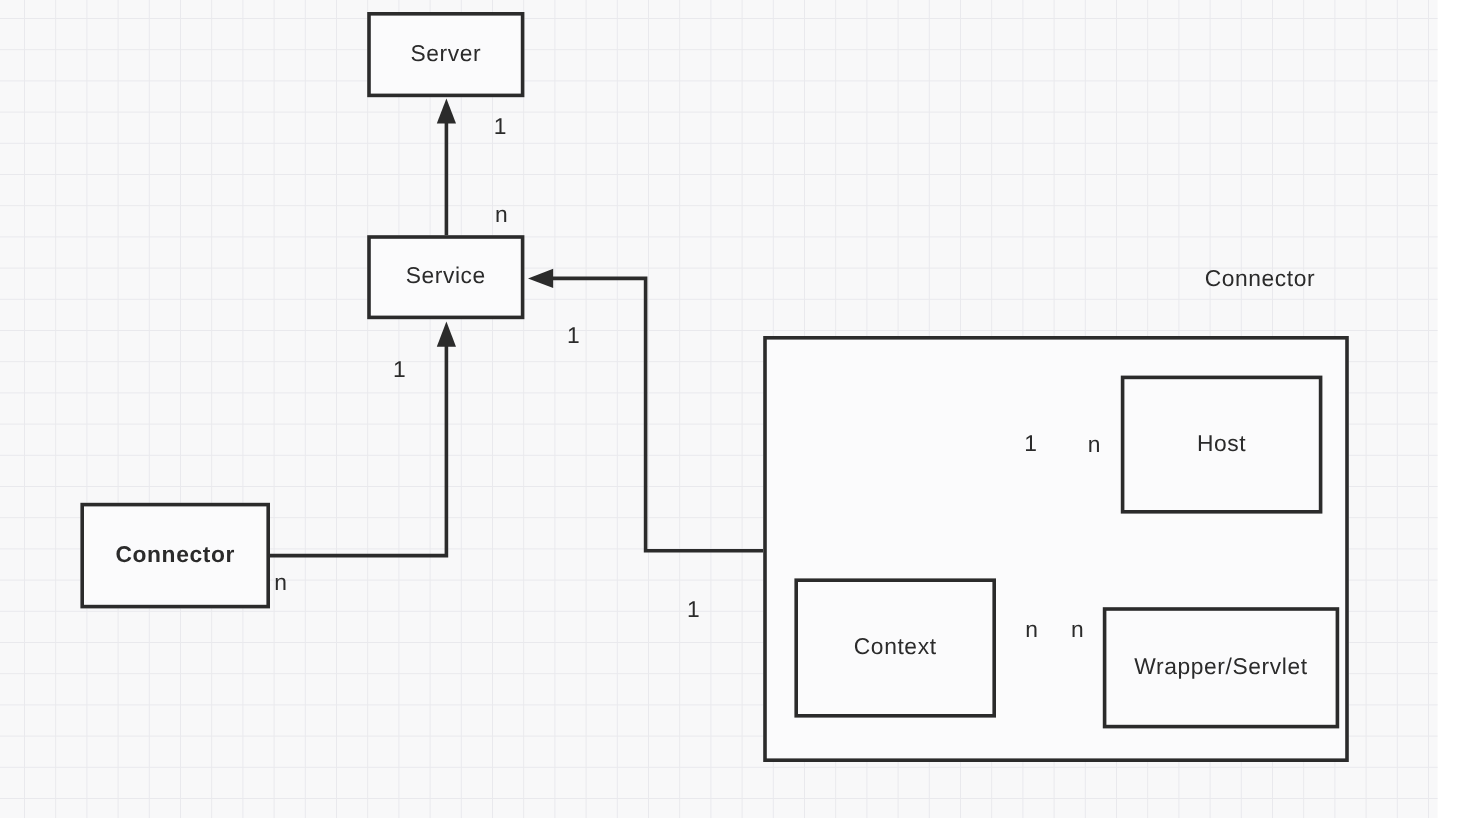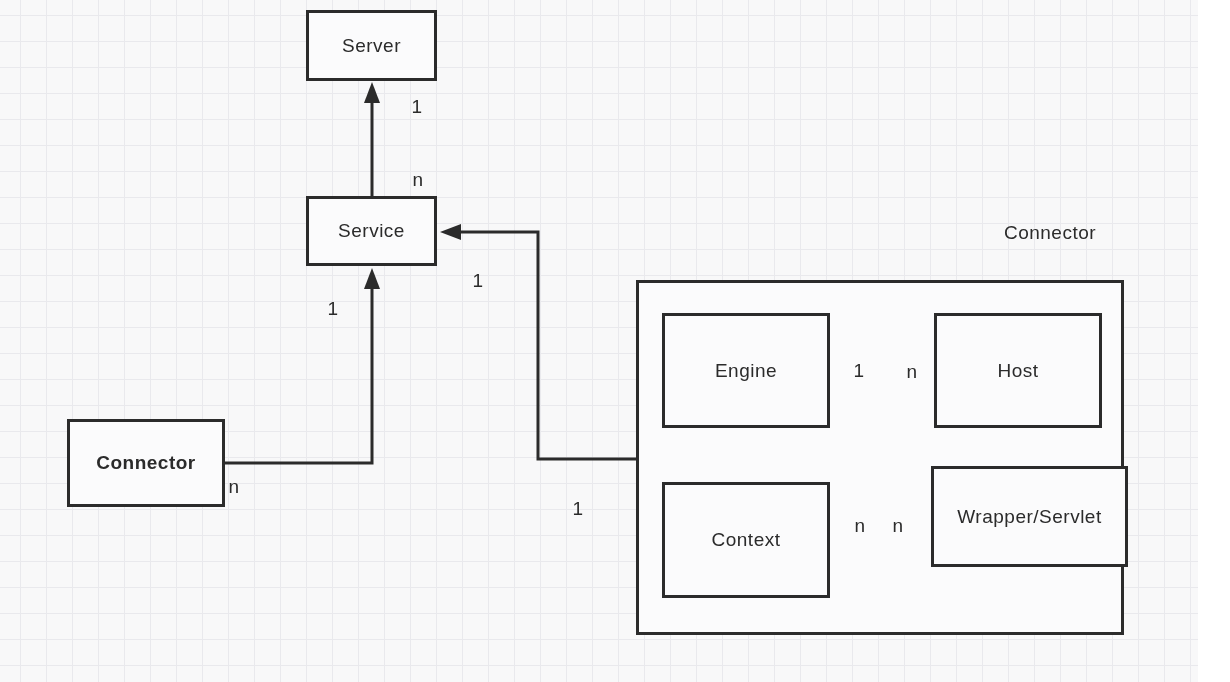--- a/index.html
+++ b/index.html
@@ -48,21 +48,21 @@
     letter-spacing: 0.5px;
     text-align: center;
   }
   .node-server    { left: 306px; top: 10px;  width: 131px; height: 71px; }
   .node-service   { left: 306px; top: 196px; width: 131px; height: 70px; align-items: center; }
   .node-connector { left: 67px;  top: 419px; width: 158px; height: 88px; font-weight: bold; }
   .node-container { left: 636px; top: 280px; width: 488px; height: 355px; }
   .node-engine    { left: 662px; top: 313px; width: 168px; height: 115px; }
   .node-host      { left: 934px; top: 313px; width: 168px; height: 115px; }
   .node-context   { left: 662px; top: 482px; width: 168px; height: 116px; }
-  .node-wrapper   { left: 919px; top: 466px; width: 197px; height: 101px; margin-left: 12px; }
+  .node-wrapper   { left: 919px; top: 506px; width: 197px; height: 101px; }
   .free-label {
     position: absolute;
     font-size: 19px;
     letter-spacing: 0.5px;
     line-height: 22px;
     text-align: center;
   }
   .container-title { left: 990px; top: 222px; width: 120px; }
   .mult { width: 18px; }
   .m-server-1     { left: 408px; top: 96px;  }
@@ -106,23 +106,20 @@
   </div>
 
   <div class="node node-service">
     <span>Service</span>
   </div>
 
   <div class="node node-connector">
     <span>Connector</span>
   </div>
 
-  <div class="node node-engine">
-    <span>Engine</span>
-  </div>
 
   <div class="node node-context">
     <span>Context</span>
   </div>
 
   <div class="node node-host">
     <span>Host</span>
   </div>
 
   <div class="node node-wrapper">

